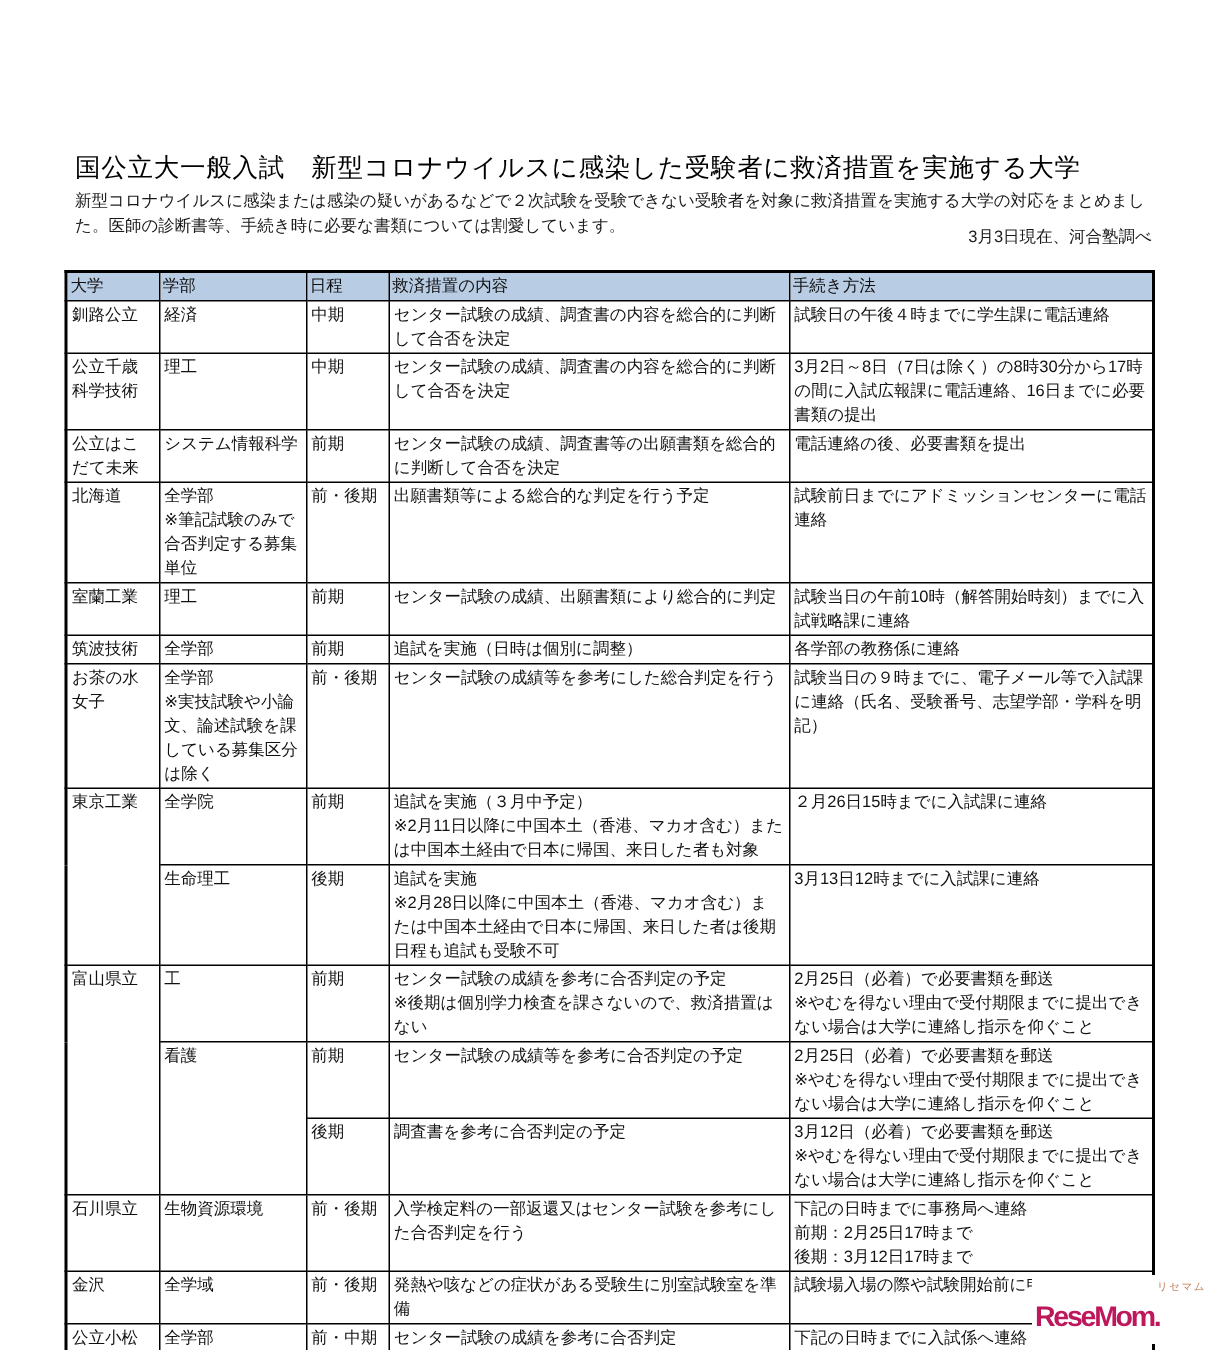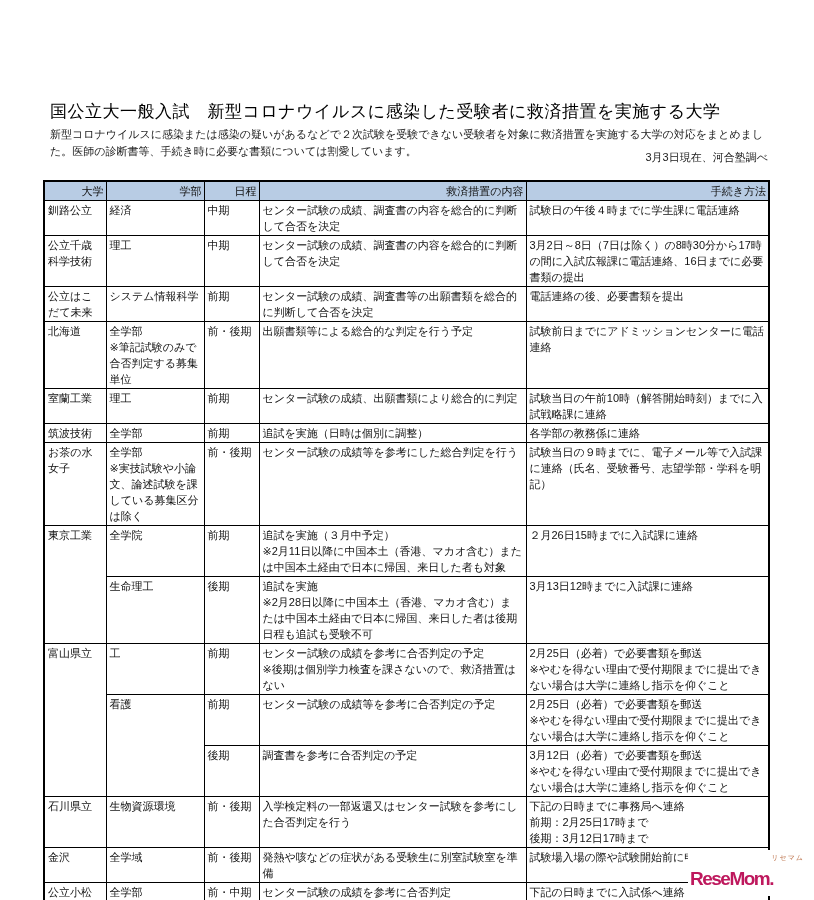--- a/index.html
+++ b/index.html
@@ -33,21 +33,21 @@
   .data-table th, .data-table td {
     border: 1px solid #000;
     font-size: 11px; line-height: 16px;
     padding: 1px 3px;
     vertical-align: top; text-align: left;
     white-space: pre-line;
     overflow: hidden;
   }
   .data-table th {
     background: #b8cce4;
-    text-align: right; font-weight: normal;
+    text-align: left; font-weight: normal;
     padding: 1px 2px;
     white-space: nowrap;
   }
   .w-university { width: 62px; }
   .w-faculty    { width: 98px; }
   .w-schedule   { width: 55px; }
   .w-measure    { width: 267px; margin-top: 20px; }
   .w-procedure  { width: 243px; }
   .logo {
     position: absolute; left: 688px; top: 850px;

